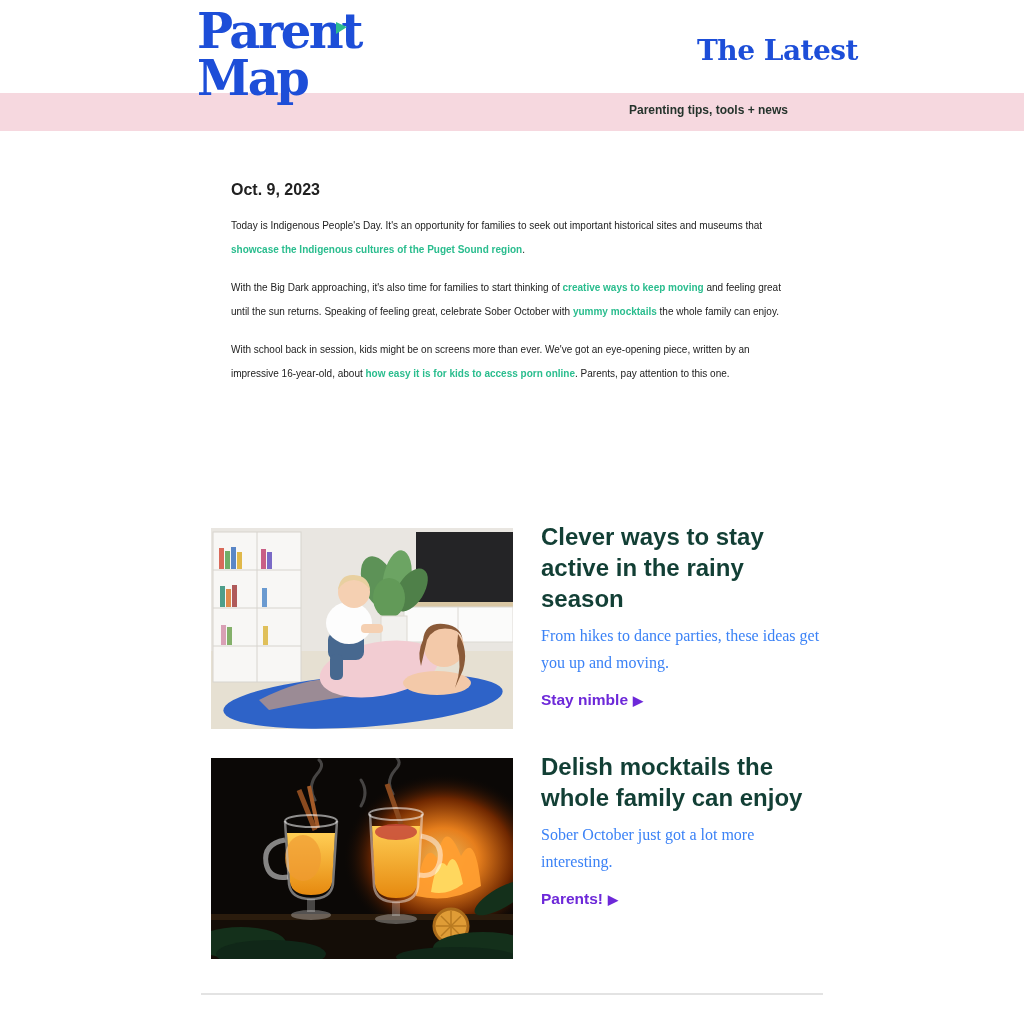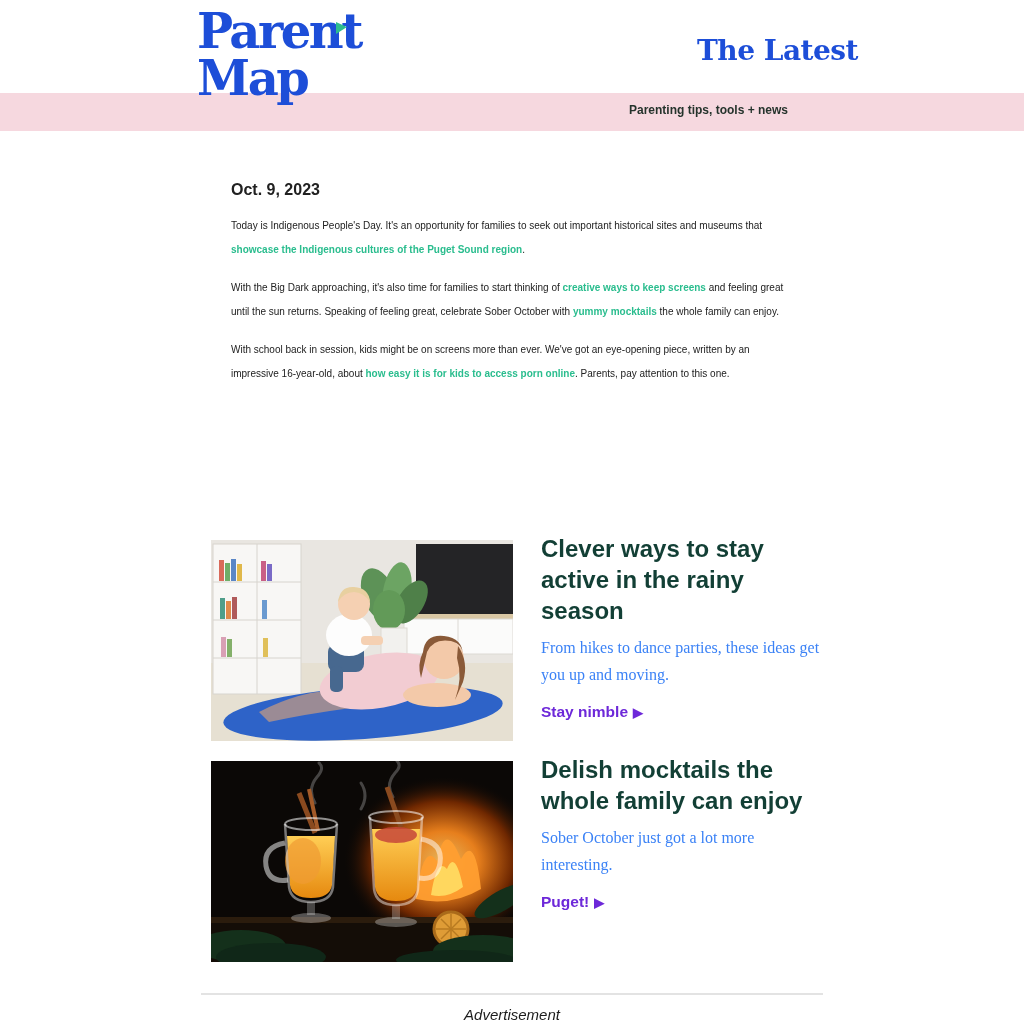--- a/index.html
+++ b/index.html
@@ -25,23 +25,23 @@
 
   
   .main { width:622px; margin:8px auto; position:relative; }
   .intro { padding:41px 30px 0 30px; }
   .date { font-weight:bold; font-size:16px; line-height:20px; }
   .intro p { margin:14px 0 0 0; font-size:10px; line-height:24px; color:#212121; }
   a.inline-link { color:#2abd8e; font-weight:bold; text-decoration:none; cursor:pointer; }
   .signature { margin:15px 0 0 0; font-style:italic; font-size:15.5px; line-height:22px; }
 
   
-  .cards { position:absolute; left:211px; top:540px; width:612px; }
+  .cards { position:absolute; left:211px; top:528px; width:612px; }
   .card { display:flex; align-items:flex-start; }
-  .card + .card { margin-top:20px; }
+  .card + .card { margin-top:29px; }
   .card-image { width:302px; height:201px; flex:none; display:block; cursor:pointer; }
   .card-body { margin-left:28px; width:282px; margin-top:-7px; }
   .card-title { margin:0; font-size:24px; line-height:31px; font-weight:bold; color:#123f35; }
   .card-desc { margin:8px 0 0 0; font-size:16px; line-height:27px; color:#3b82f6;font-family:Liberation Serif, serif; }
   .card-cta { display:inline-block; margin-top:15px; font-size:15.5px; font-weight:bold;
               color:#6d28d9; text-decoration:none; cursor:pointer; }
   .card-cta .arrow { font-size:13px; margin-left:5px; }
 
   
   .divider { position:absolute; left:201px; top:993px; width:622px; height:2px; background:#e3e3e3; }
@@ -63,21 +63,21 @@
     <div class="masthead">The Latest</div>
     <div class="tagline">Parenting tips, tools + news</div>
   </div>
 
   <div class="main">
     <div class="intro">
       <div class="date">Oct. 9, 2023</div>
 
       <p><span>Today is Indigenous People's Day. It's an opportunity for families to seek out important historical sites and museums that </span><a class="inline-link">showcase the Indigenous cultures of the Puget Sound region</a><span>.</span></p>
 
-      <p><span>With the Big Dark approaching, it's also time for families to start thinking of </span><a class="inline-link">creative ways to keep screens</a><span> and feeling great until the sun returns. Speaking of feeling great, celebrate Sober October with </span><a class="inline-link">yummy mocktails</a><span> the whole family can enjoy.</span></p>
+      <p><span>With the Big Dark approaching, it's also time for families to start thinking of </span><a class="inline-link">creative ways to keep moving</a><span> and feeling great until the sun returns. Speaking of feeling great, celebrate Sober October with </span><a class="inline-link">yummy mocktails</a><span> the whole family can enjoy.</span></p>
 
       <p><span>With school back in session, kids might be on screens more than ever. We've got an eye-opening piece, written by an impressive 16-year-old, about </span><a class="inline-link">how easy it is for kids to access porn online</a><span>. Parents, pay attention to this one.</span></p>
 
     </div>
   </div>
 
   <div class="cards">
 
     <div class="card">
       <svg class="card-image" viewBox="0 0 302 201" xmlns="http://www.w3.org/2000/svg">
@@ -204,22 +204,21 @@
           <ellipse cx="30" cy="185" rx="45" ry="16" fill="#14301b"></ellipse>
           <ellipse cx="60" cy="196" rx="55" ry="14" fill="#102718"></ellipse>
           <ellipse cx="272" cy="190" rx="50" ry="16" fill="#14301b"></ellipse>
           <ellipse cx="245" cy="199" rx="60" ry="10" fill="#102718"></ellipse>
           <ellipse cx="290" cy="140" rx="30" ry="10" fill="#14301b" transform="rotate(-30 290 140)"></ellipse>
         </g>
       </svg>
       <div class="card-body">
         <h2 class="card-title">Delish mocktails the whole family can enjoy</h2>
         <p class="card-desc">Sober October just got a lot more interesting.</p>
-        <a class="card-cta"><span>Puget!</span><span class="arrow">▶</span></a>
+        <a class="card-cta"><span>Parents!</span><span class="arrow">▶</span></a>
       </div>
     </div>
 
   </div>
 
   <div class="divider"></div>
-  <div class="ad-label">Advertisement</div>
 
 </div>
 
 </body></html>

